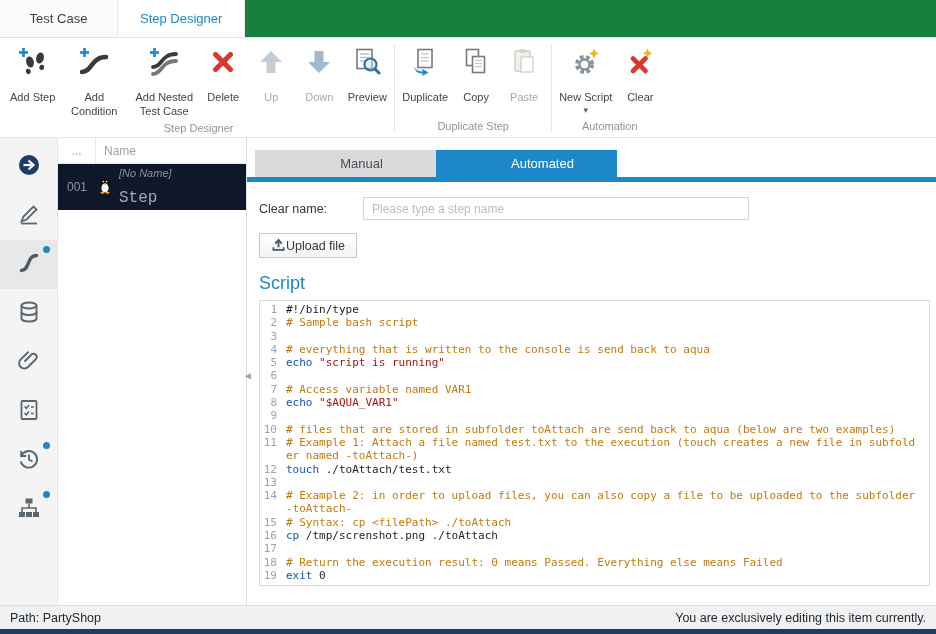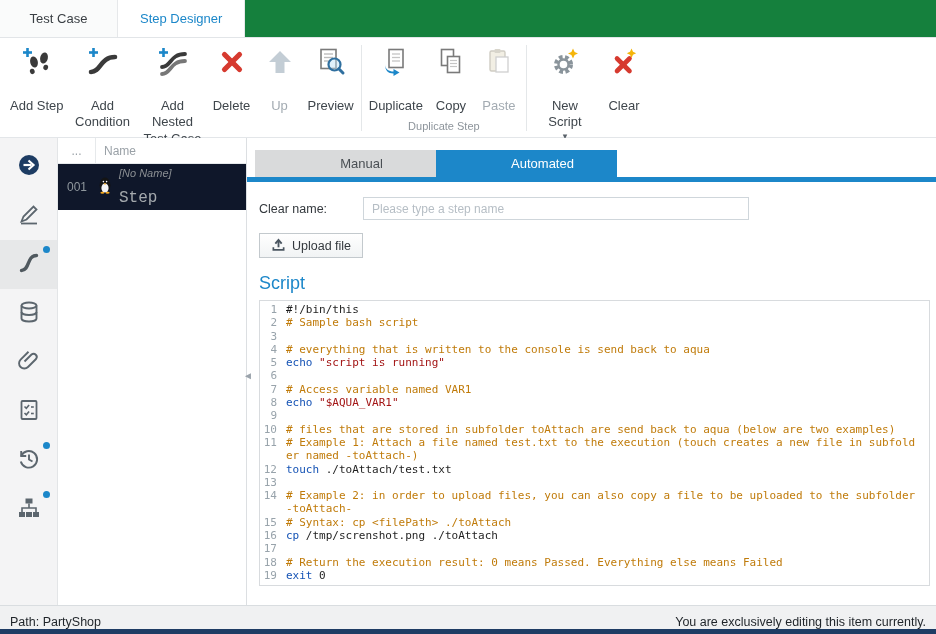--- a/index.html
+++ b/index.html
@@ -13,21 +13,21 @@
           font-size:13px; color:#3a3f44; background:#fafbfb; border-right:1px solid #e6e8ea; cursor:default; }
   .wtab.active { background:#fff; color:#1c87c9; }
 
   
   .ribbon { height:100px; background:#fff; border-bottom:1px solid #e3e6e9; display:flex; padding:2px 4px 0 6px; }
   .rgroup { display:flex; flex-direction:column; }
   .rbuttons { display:flex; align-items:flex-start; flex:1; }
   .rbtn { min-width:48px; max-width:70px; padding:6px 4px 0; display:flex; flex-direction:column;
           align-items:center; text-align:center; cursor:default; }
   .ric { height:32px; display:flex; align-items:center; justify-content:center; }
-  .rlbl { font-size:13px; line-height:1.25; color:#3f464c; margin-top:20px; }
+  .rlbl { font-size:11px; line-height:1.25; color:#3f464c; margin-top:13px; }
   .rbtn.disabled .rlbl { color:#a3abb2; }
   .caret { font-size:9px; color:#5a6océ; color:#5a626a; line-height:8px; margin-top:1px; }
   .rglabel { text-align:center; font-size:11px; color:#8d949b; padding:3px 6px 5px; }
   .rsep { width:1px; background:#e4e7e9; margin:5px 3px 6px; }
 
   
   .content { height:467px; display:flex; position:relative; background:#fff; }
 
   
   .iconstrip { width:58px; background:#f4f4f5; border-right:1px solid #e3e5e7; padding-top:4px; }
@@ -56,37 +56,37 @@
           background:#d9dadb; color:#4a4f54; cursor:default;padding-left:32px; }
   .mtab.active { background:#1c87c9; color:#fff; }
   .bluebar { height:5px; background:#1c87c9; }
   .form-row { display:flex; align-items:center; margin:15px 0 0 12px; }
   .form-row label { font-size:12.5px; color:#33383d; width:104px; }
   .form-row input { width:386px; height:23px; border:1px solid #cfd6db; padding:0 8px; font-size:12px;
                     color:#000000; font-family:"Liberation Sans",sans-serif; outline:none; }
   .form-row input::placeholder { color:#b6bec5; }
   .upload { margin:13px 0 0 12px; height:25px; padding:0 11px; border:1px solid #c3c9cd;
             background:linear-gradient(#ffffff,#f1f3f4); font-size:12.5px; color:#33383d;
-            display:inline-flex; align-items:center; gap:6px; width:fit-content; cursor:pointer;
+            display:inline-flex; align-items:center; gap:0; width:fit-content; cursor:pointer;
             font-family:"Liberation Sans",sans-serif; }
   .script-h { margin:15px 0 6px 12px; color:#1c87c9; font-size:18px; }
   .editor { margin:0 6px 0 12px; height:286px; border:1px solid #d8dbde; background:#fff;
             font-family:"DejaVu Sans Mono", monospace; font-size:11px; line-height:13.3px;
             overflow:hidden; padding-top:2px; cursor:text; }
   .code-line { display:flex; }
   .ln { flex:0 0 26px; text-align:right; padding-right:9px; color:#98a3ab; user-select:none; }
   .lc { flex:1; white-space:pre-wrap; word-break:break-all; padding-right:8px; color:#1e1e1e; }
   .tok-plain   { color:#1e1e1e; }
   .tok-comment { color:#c07b0a; }
   .tok-cmd     { color:#1553b5; }
   .tok-str     { color:#a31515; }
 
   
   .statusbar { height:24px; background:#f0f1f2; border-top:1px solid #d9dde0; display:flex;
-               align-items:flex-end; justify-content:space-between; padding:0 10px; font-size:12.5px; color:#1f2429; }
+               align-items:center; justify-content:space-between; padding:0 10px; font-size:12.5px; color:#1f2429; }
   .accentbar { height:5px; background:#1e3c64; }
 </style>
 </head>
 <body>
 
 <div class="app">
 
   <div class="tabbar">
     <div class="wtab">Test Case</div>
     <div class="wtab active">Step Designer</div>
@@ -148,20 +148,28 @@
           </span>
           <span class="rlbl">Delete</span>
         </div>
         <div class="rbtn disabled">
           <span class="ric">
             <svg width="30" height="30" viewBox="0 0 30 30">
                 <path d="M15 4 L26 15 H19.5 V26 H10.5 V15 H4 Z" fill="#c3cdd5"></path>
               </svg>
           </span>
           <span class="rlbl">Up</span>
+        </div>
+        <div class="rbtn disabled">
+          <span class="ric">
+            <svg width="30" height="30" viewBox="0 0 30 30">
+                <path d="M15 26 L4 15 H10.5 V4 H19.5 V15 H26 Z" fill="#9fb9cf"></path>
+              </svg>
+          </span>
+          <span class="rlbl">Down</span>
         </div>
         <div class="rbtn">
           <span class="ric">
             <svg width="30" height="30" viewBox="0 0 30 30">
               <rect x="5" y="2.5" width="15" height="19" fill="#fff" stroke="#7a7a7a" stroke-width="1.6"></rect>
               <g stroke="#bcbcbc" stroke-width="1.4">
                   <line x1="8" y1="7" x2="17" y2="7"></line>
                   <line x1="8" y1="10.5" x2="17" y2="10.5"></line>
                   <line x1="8" y1="14" x2="14" y2="14"></line>
                 </g>
@@ -383,21 +391,21 @@
         </span>
         <span>Upload file</span>
       </button>
 
       <div class="script-h">Script</div>
 
       <div class="editor">
         <div id="code-lines">
             <div class="code-line">
               <span class="ln">1</span>
-              <span class="lc"><span class="tok-plain">#!/bin/this</span></span>
+              <span class="lc"><span class="tok-plain">#!/bin/type</span></span>
             </div>
             <div class="code-line">
               <span class="ln">2</span>
               <span class="lc"><span class="tok-comment"># Sample bash script</span></span>
             </div>
             <div class="code-line">
               <span class="ln">3</span>
               <span class="lc">&nbsp;</span>
             </div>
             <div class="code-line">

